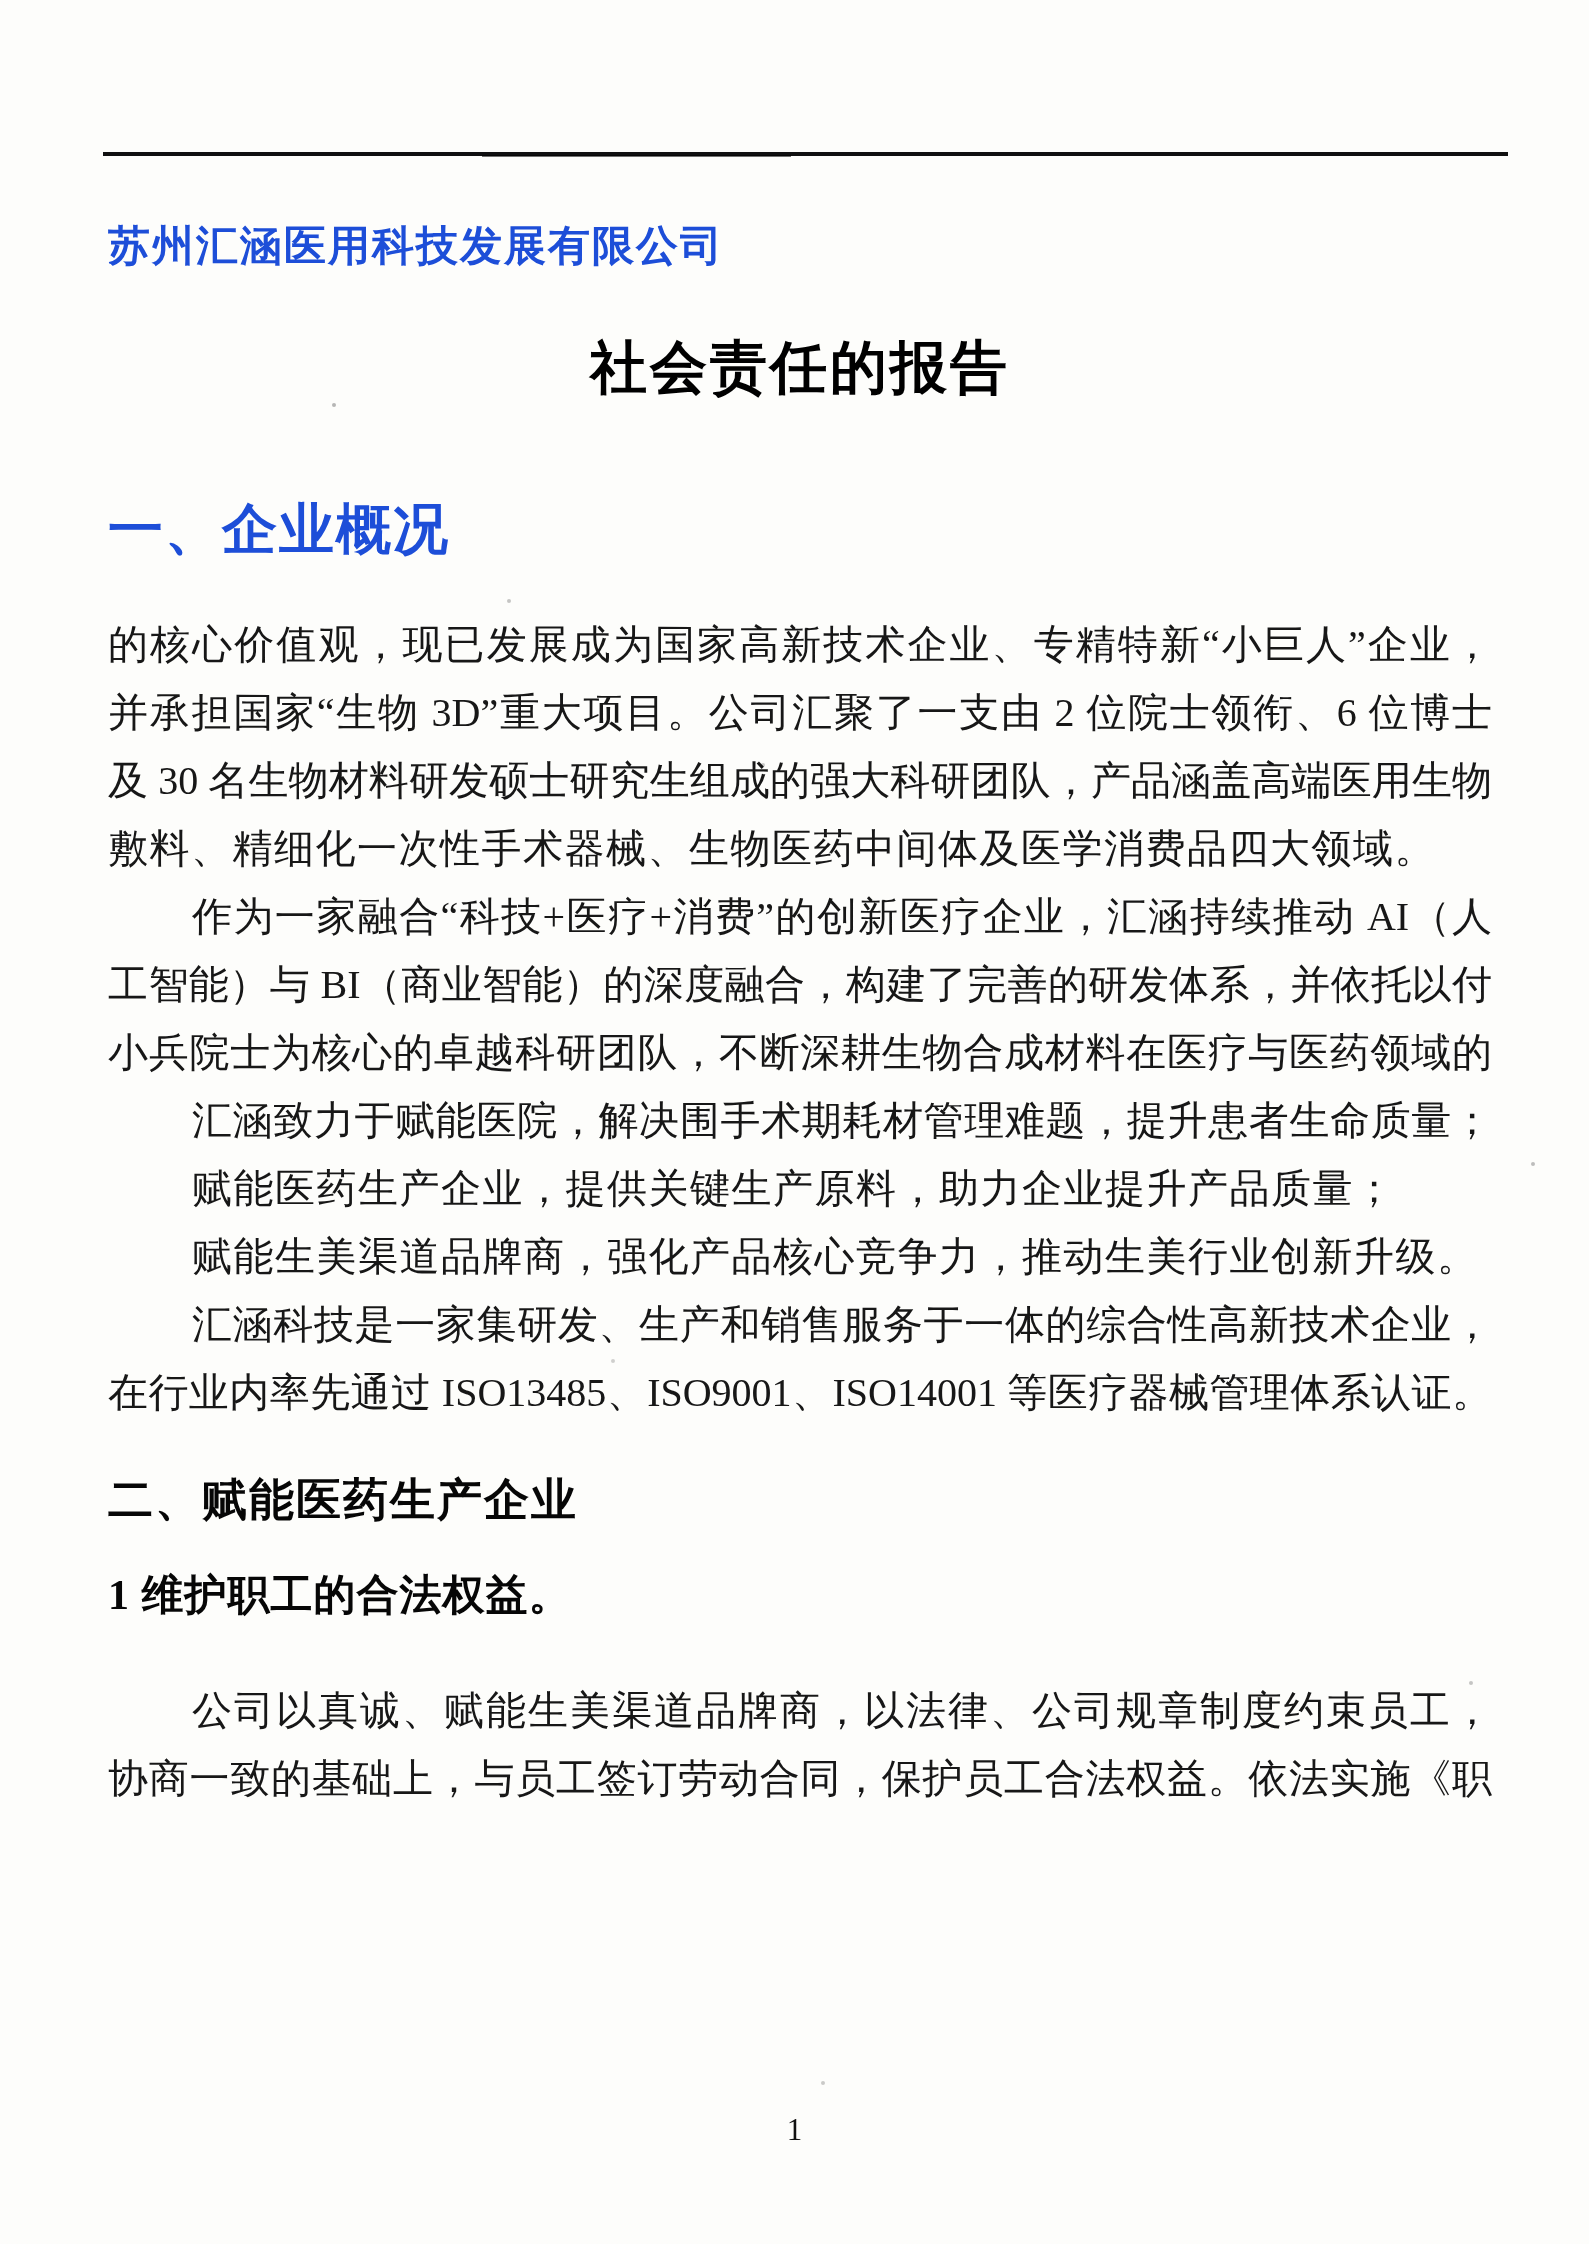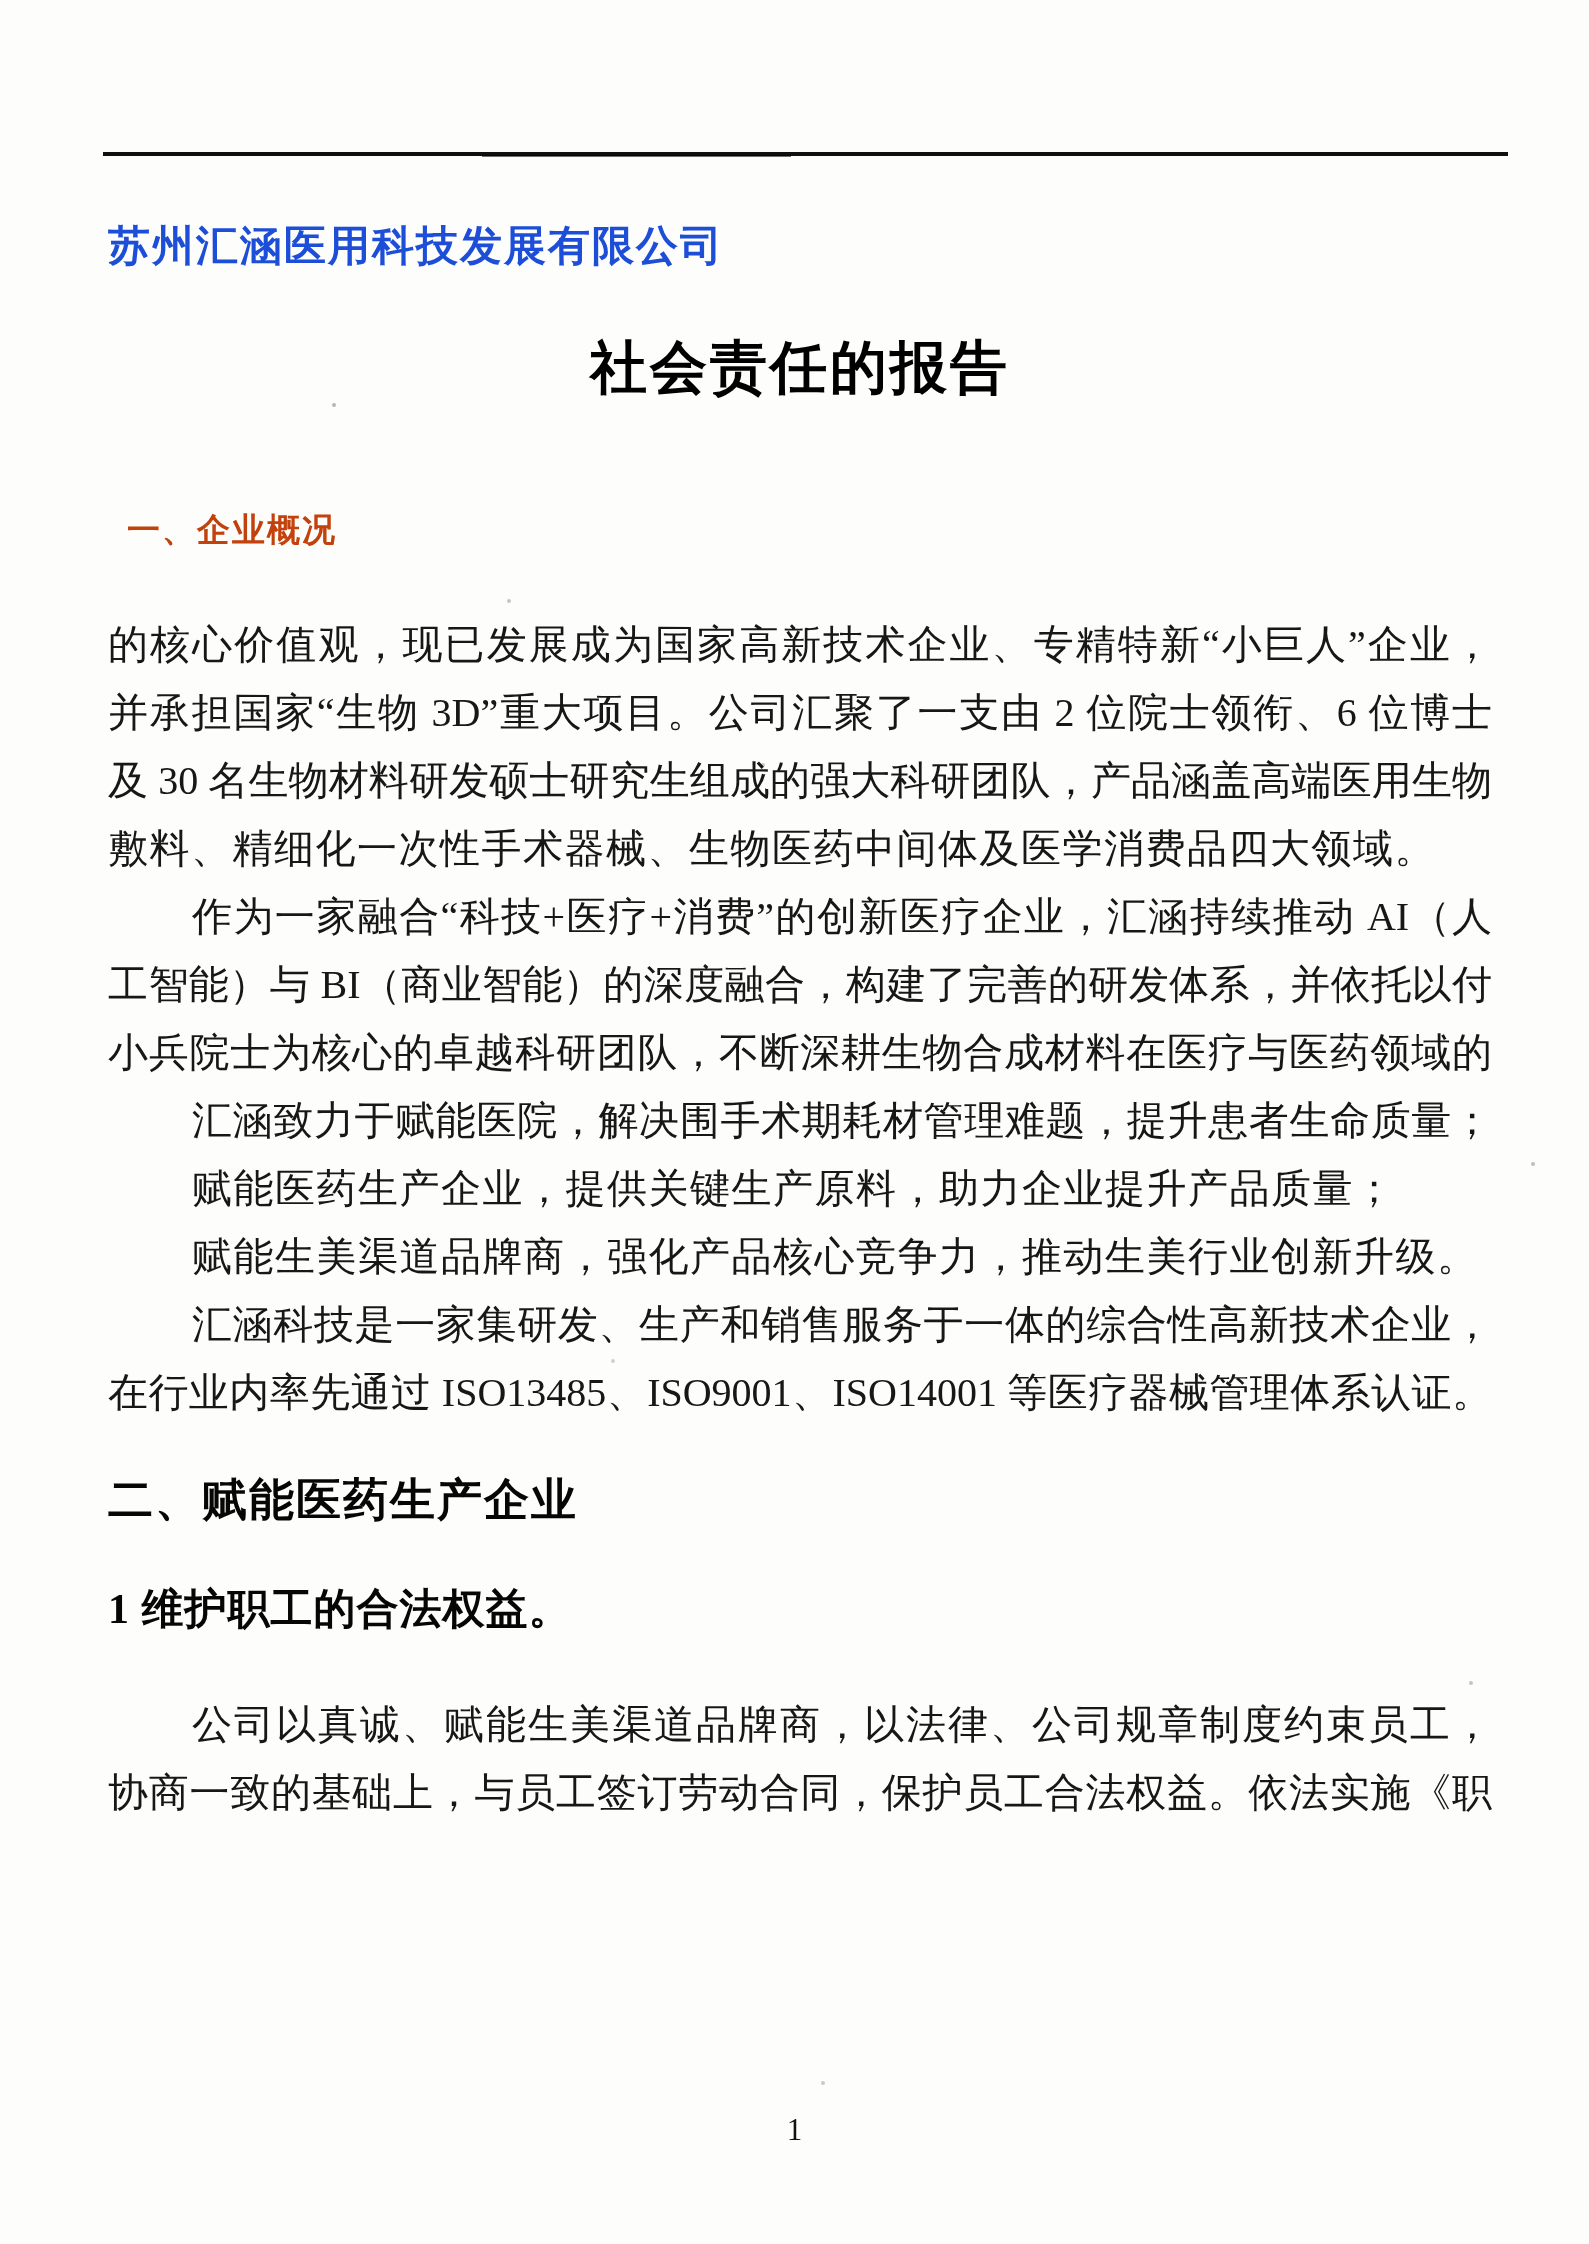--- a/index.html
+++ b/index.html
@@ -36,33 +36,32 @@
   .doc-subtitle {
     margin-top:59px;
     text-align:center;
     font-size:57px; line-height:1.25;
     font-weight:bold; color:#000;
     letter-spacing:3px;
   }
 
   .h1 {
     margin-top:100px;
-    font-size:33px; line-height:54px;
-    font-weight:bold; color:#c2410c;
+    font-size:55px; line-height:54px;
+    font-weight:bold; color:#1d4ed8;
     letter-spacing:2px;
-    margin-left:19px;
   }
   .h2 {
     margin-top:46px;
     font-size:45px; line-height:54px;
     font-weight:bold; color:#060606;
     letter-spacing:2px;
   }
   .h3 {
-    margin-top:56px;
+    margin-top:42px;
     font-size:42px; line-height:52px;
     font-weight:bold; color:#060606;
     letter-spacing:1px;
   }
 
   .body-block { margin-top:54px; font-size:40px; }
   .body-block.second { margin-top:56px; }
 
   .pline {
     line-height:68px; height:68px;

